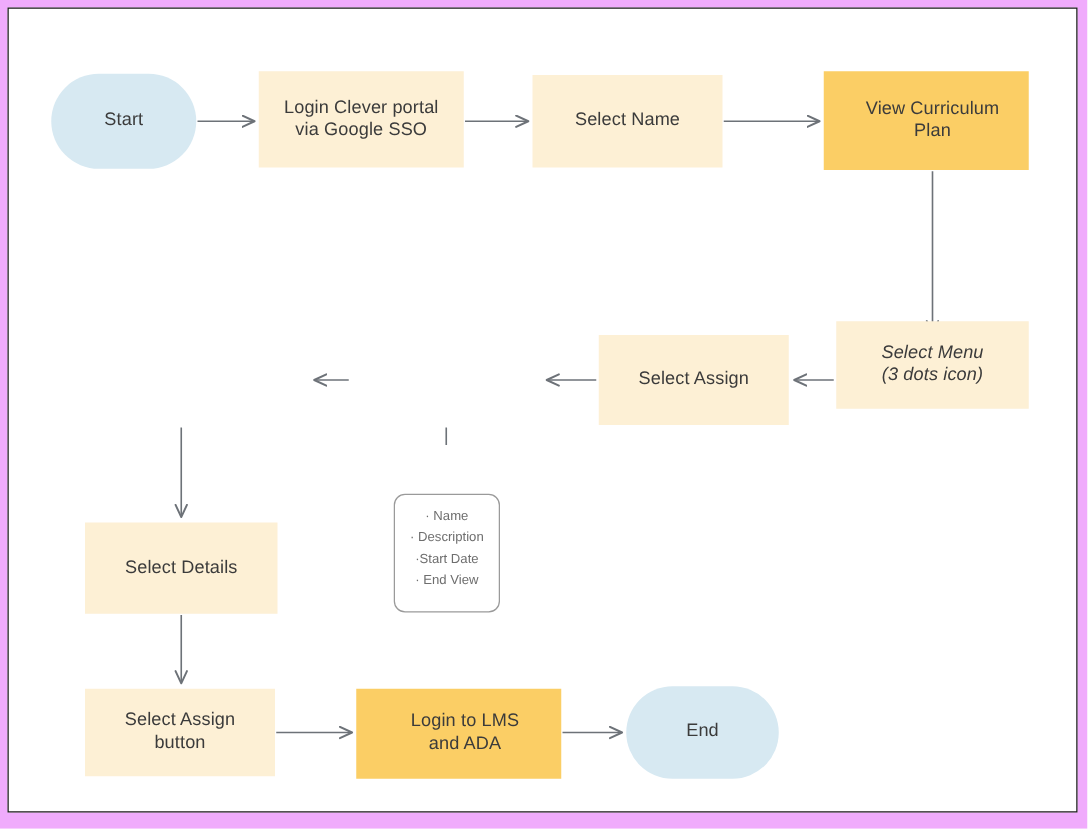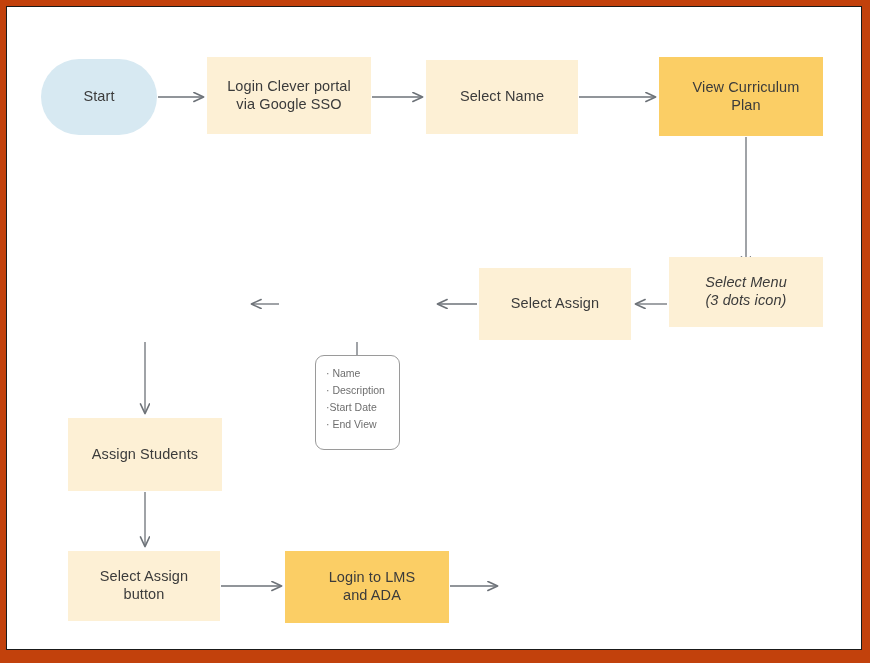--- a/index.html
+++ b/index.html
@@ -7,21 +7,21 @@
     padding: 0;
     background: #ffffff;
   }
   body {
     font-family: "Liberation Sans", sans-serif;
   }
   #page {
     position: relative;
     width: 870px;
     height: 663px;
-    background: #c2410c;
+    background: #f0abfc;
     overflow: hidden;
   }
   #frame {
     position: absolute;
     left: 6px;
     top: 6px;
     width: 856px;
     height: 644px;
     border: 1.5px solid #1a1a1a;
     box-sizing: border-box;
@@ -63,21 +63,22 @@
   .detail-box {
     position: absolute;
     box-sizing: border-box;
     background: #ffffff;
     border: 1.3px solid #9a9a9a;
     border-radius: 9px;
     padding: 9px 10px 8px 10px;
     color: #6e6e6e;
     font-size: 10.5px;
     line-height: 1.62;
-    text-align: left;
+    text-align: center;
+    margin-top: 40px;
   }
   .detail-box .detail-line {
     display: block;
     white-space: nowrap;
   }
   .svg-layer {
     position: absolute;
     left: 0;
     top: 0;
     width: 870px;
@@ -137,28 +138,29 @@
     <div class="node process-accent" style="left:659px; top:57px; width:164px; height:79px;">View Curriculum
 Plan</div>
 
     <div class="node process-light" style="left:669px; top:257px; width:154px; height:70px;font-style:italic;">Select Menu
 (3 dots icon)</div>
 
     <div class="node process-light" style="left:479px; top:268px; width:152px; height:72px;">Select Assign</div>
 
 
 
-    <div class="node process-light" style="left:68px; top:418px; width:154px; height:73px;">Assign Students</div>
+    <div class="node process-light" style="left:68px; top:418px; width:154px; height:73px;">Select Details</div>
 
     <div class="node process-light" style="left:68px; top:551px; width:152px; height:70px;">Select Assign
 button</div>
 
     <div class="node process-accent" style="left:285px; top:551px; width:164px; height:72px;">Login to LMS
 and ADA</div>
 
+    <div class="node terminator" style="left:501px; top:549px; width:122px; height:74px;">End</div>
 
     <div class="detail-box" style="left:315px; top:355px; width:85px; height:95px;">
       <span class="detail-line">· Name</span>
       <span class="detail-line">· Description</span>
       <span class="detail-line">·Start Date</span>
       <span class="detail-line">· End View</span>
     </div>
 
   </div>
 </div>

